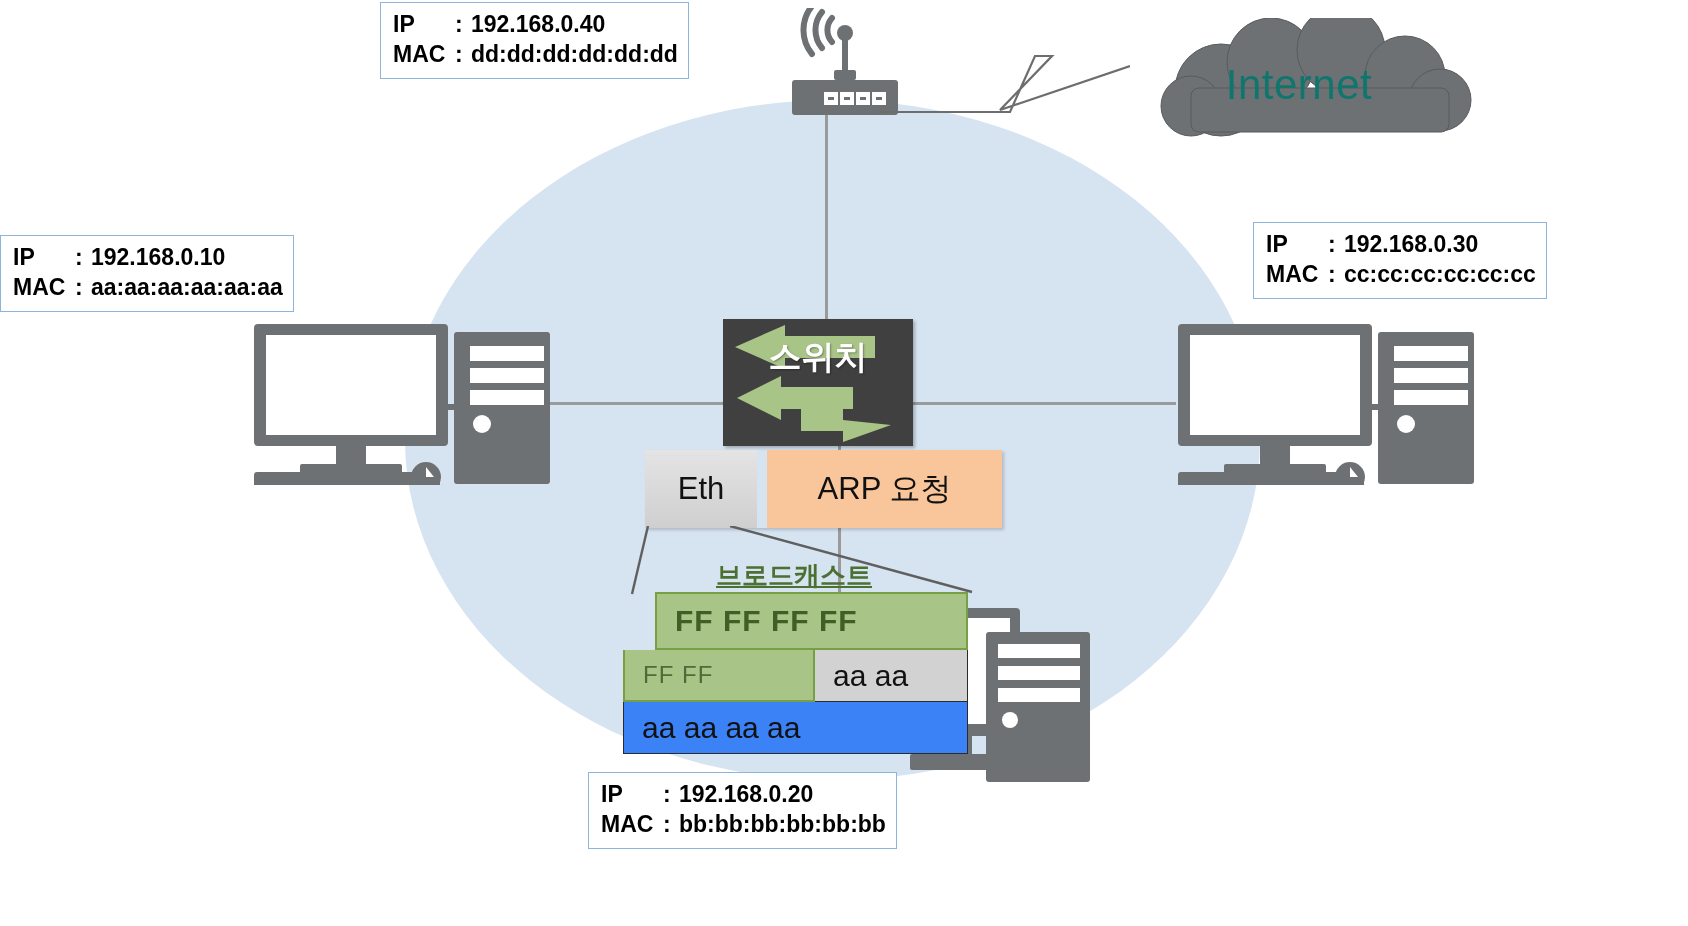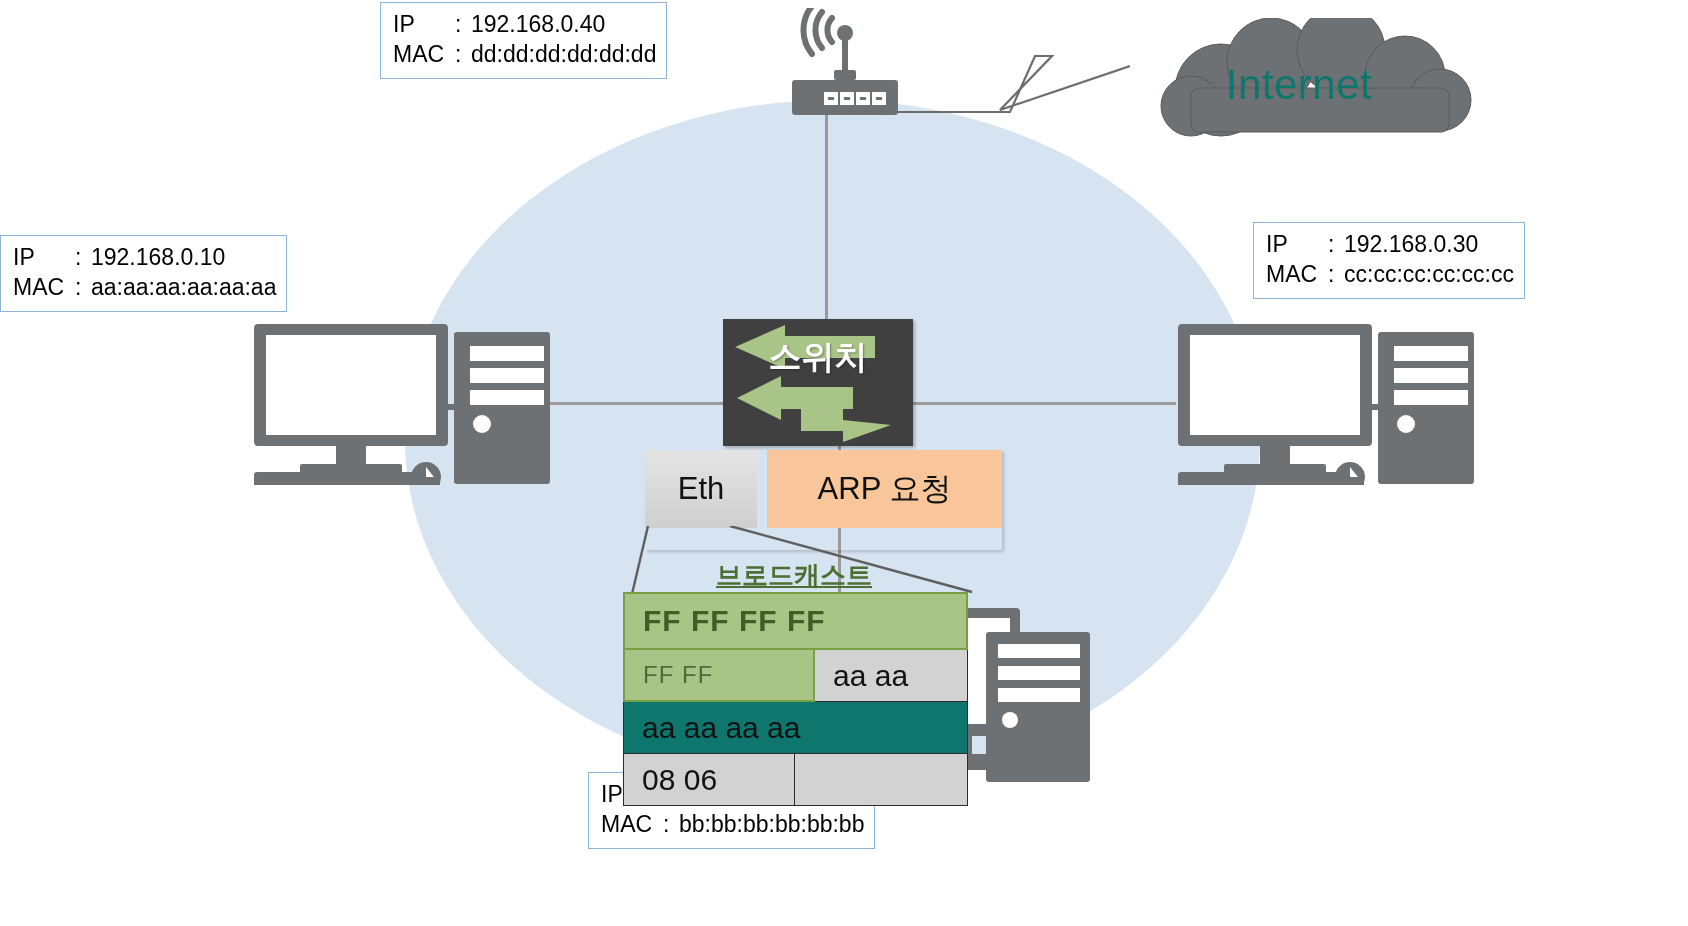--- a/index.html
+++ b/index.html
@@ -19,21 +19,21 @@
     background: #d6e3f0;
     border-radius: 50%;
   }
 
   
   .info-box {
     position: absolute;
     background: #ffffff;
     border: 1.5px solid #8fb4d9;
     padding: 6px 10px 8px 12px;
-    font-weight: normal;
+    font-weight: bold;
     font-size: 23px;
     line-height: 1.32;
     color: #000;
     white-space: nowrap;
     z-index: 40;
   }
   .info-box .row { display: flex; }
   .info-box .key { display: inline-block; width: 62px; }
   .info-box .sep { display: inline-block; width: 16px; }
 
@@ -70,21 +70,21 @@
     box-shadow: 2px 2px 3px rgba(0,0,0,.25);
   }
   .switch-label {
     position: absolute; left: 0; top: 16px; width: 190px;
     text-align: center; color: #ffffff; font-size: 33px; font-weight: bold;
     text-shadow: 1px 1px 2px rgba(0,0,0,.35);
     z-index: 3;
   }
 
   
-  .pkt-strip { position: absolute; left: 645px; top: 450px; height: 100px; display: flex; z-index: 30;
+  .pkt-strip { position: absolute; left: 645px; top: 450px; height: 78px; display: flex; z-index: 30;
                box-shadow: 2px 2px 3px rgba(0,0,0,.18); }
   .pkt-eth {
     width: 112px; height: 78px;
     background: linear-gradient(180deg,#e4e4e4 0%, #cfcfcf 100%);
     display: flex; align-items: center; justify-content: center;
     font-size: 31px; color: #111;
   }
   .pkt-arp {
     width: 235px; height: 78px;
     background: #f8c69a;
@@ -105,41 +105,41 @@
   .frame-cell {
     display: flex; align-items: center;
     font-size: 30px; color: #111;
     padding-left: 18px;
     border: 1px solid #2b2b2b;
     border-top: none; border-left: none;
     background: #ececec;
     text-align: center;
   }
   .frame-cell.first { border-left: 1px solid #2b2b2b; }
-  .row-0 { height: 58px; }
+  .row-0 { height: 58px; margin-left: 32px; }
   .cell-bcast-full {
     flex: 1 1 auto;
     background: #a9c487;
     border: 2.5px solid #76a043;
     color: #3f5f26; font-weight: bold;
     letter-spacing: 1px;
     display: flex; align-items: center; padding-left: 18px;
     font-size: 30px;
   }
   .cell-bcast-half {
     width: 192px;
     background: #a9c487;
     border: 2.5px solid #76a043;
     border-top: none;
     color: #4f6b38; letter-spacing: 1px;
     display: flex; align-items: center; padding-left: 18px;
     font-size: 24px;
   }
   .cell-grey-d { background: #d2d2d2; }
-  .cell-grey-l { background: #0f766e; }
+  .cell-grey-l { background: #3b82f6; }
 
   
   .leader { position: absolute; z-index: 31; }
 </style>
 </head>
 <body>
 
 <div id="stage">
 
   <div class="lan-ellipse"></div>
@@ -288,24 +288,20 @@
 
     <div class="frame-row">
       <div class="cell-bcast-half">FF  FF</div>
       <div class="frame-cell cell-grey-d" style="flex:1 1 auto;">aa  aa</div>
     </div>
 
     <div class="frame-row">
       <div class="frame-cell cell-grey-l first" style="flex:1 1 auto;">aa  aa   aa  aa</div>
     </div>
 
-    <div class="frame-row">
-      <div class="frame-cell cell-grey-d first" style="width:172px;">08  06</div>
-      <div class="frame-cell cell-grey-d" style="flex:1 1 auto;"></div>
-    </div>
   </div>
 
   <div class="info-box" style="left:380px; top:2px;">
     <div class="row">
       <span class="key">IP</span>
       <span class="sep">:</span>
       <span>192.168.0.40</span>
     </div>
     <div class="row">
       <span class="key">MAC</span>

